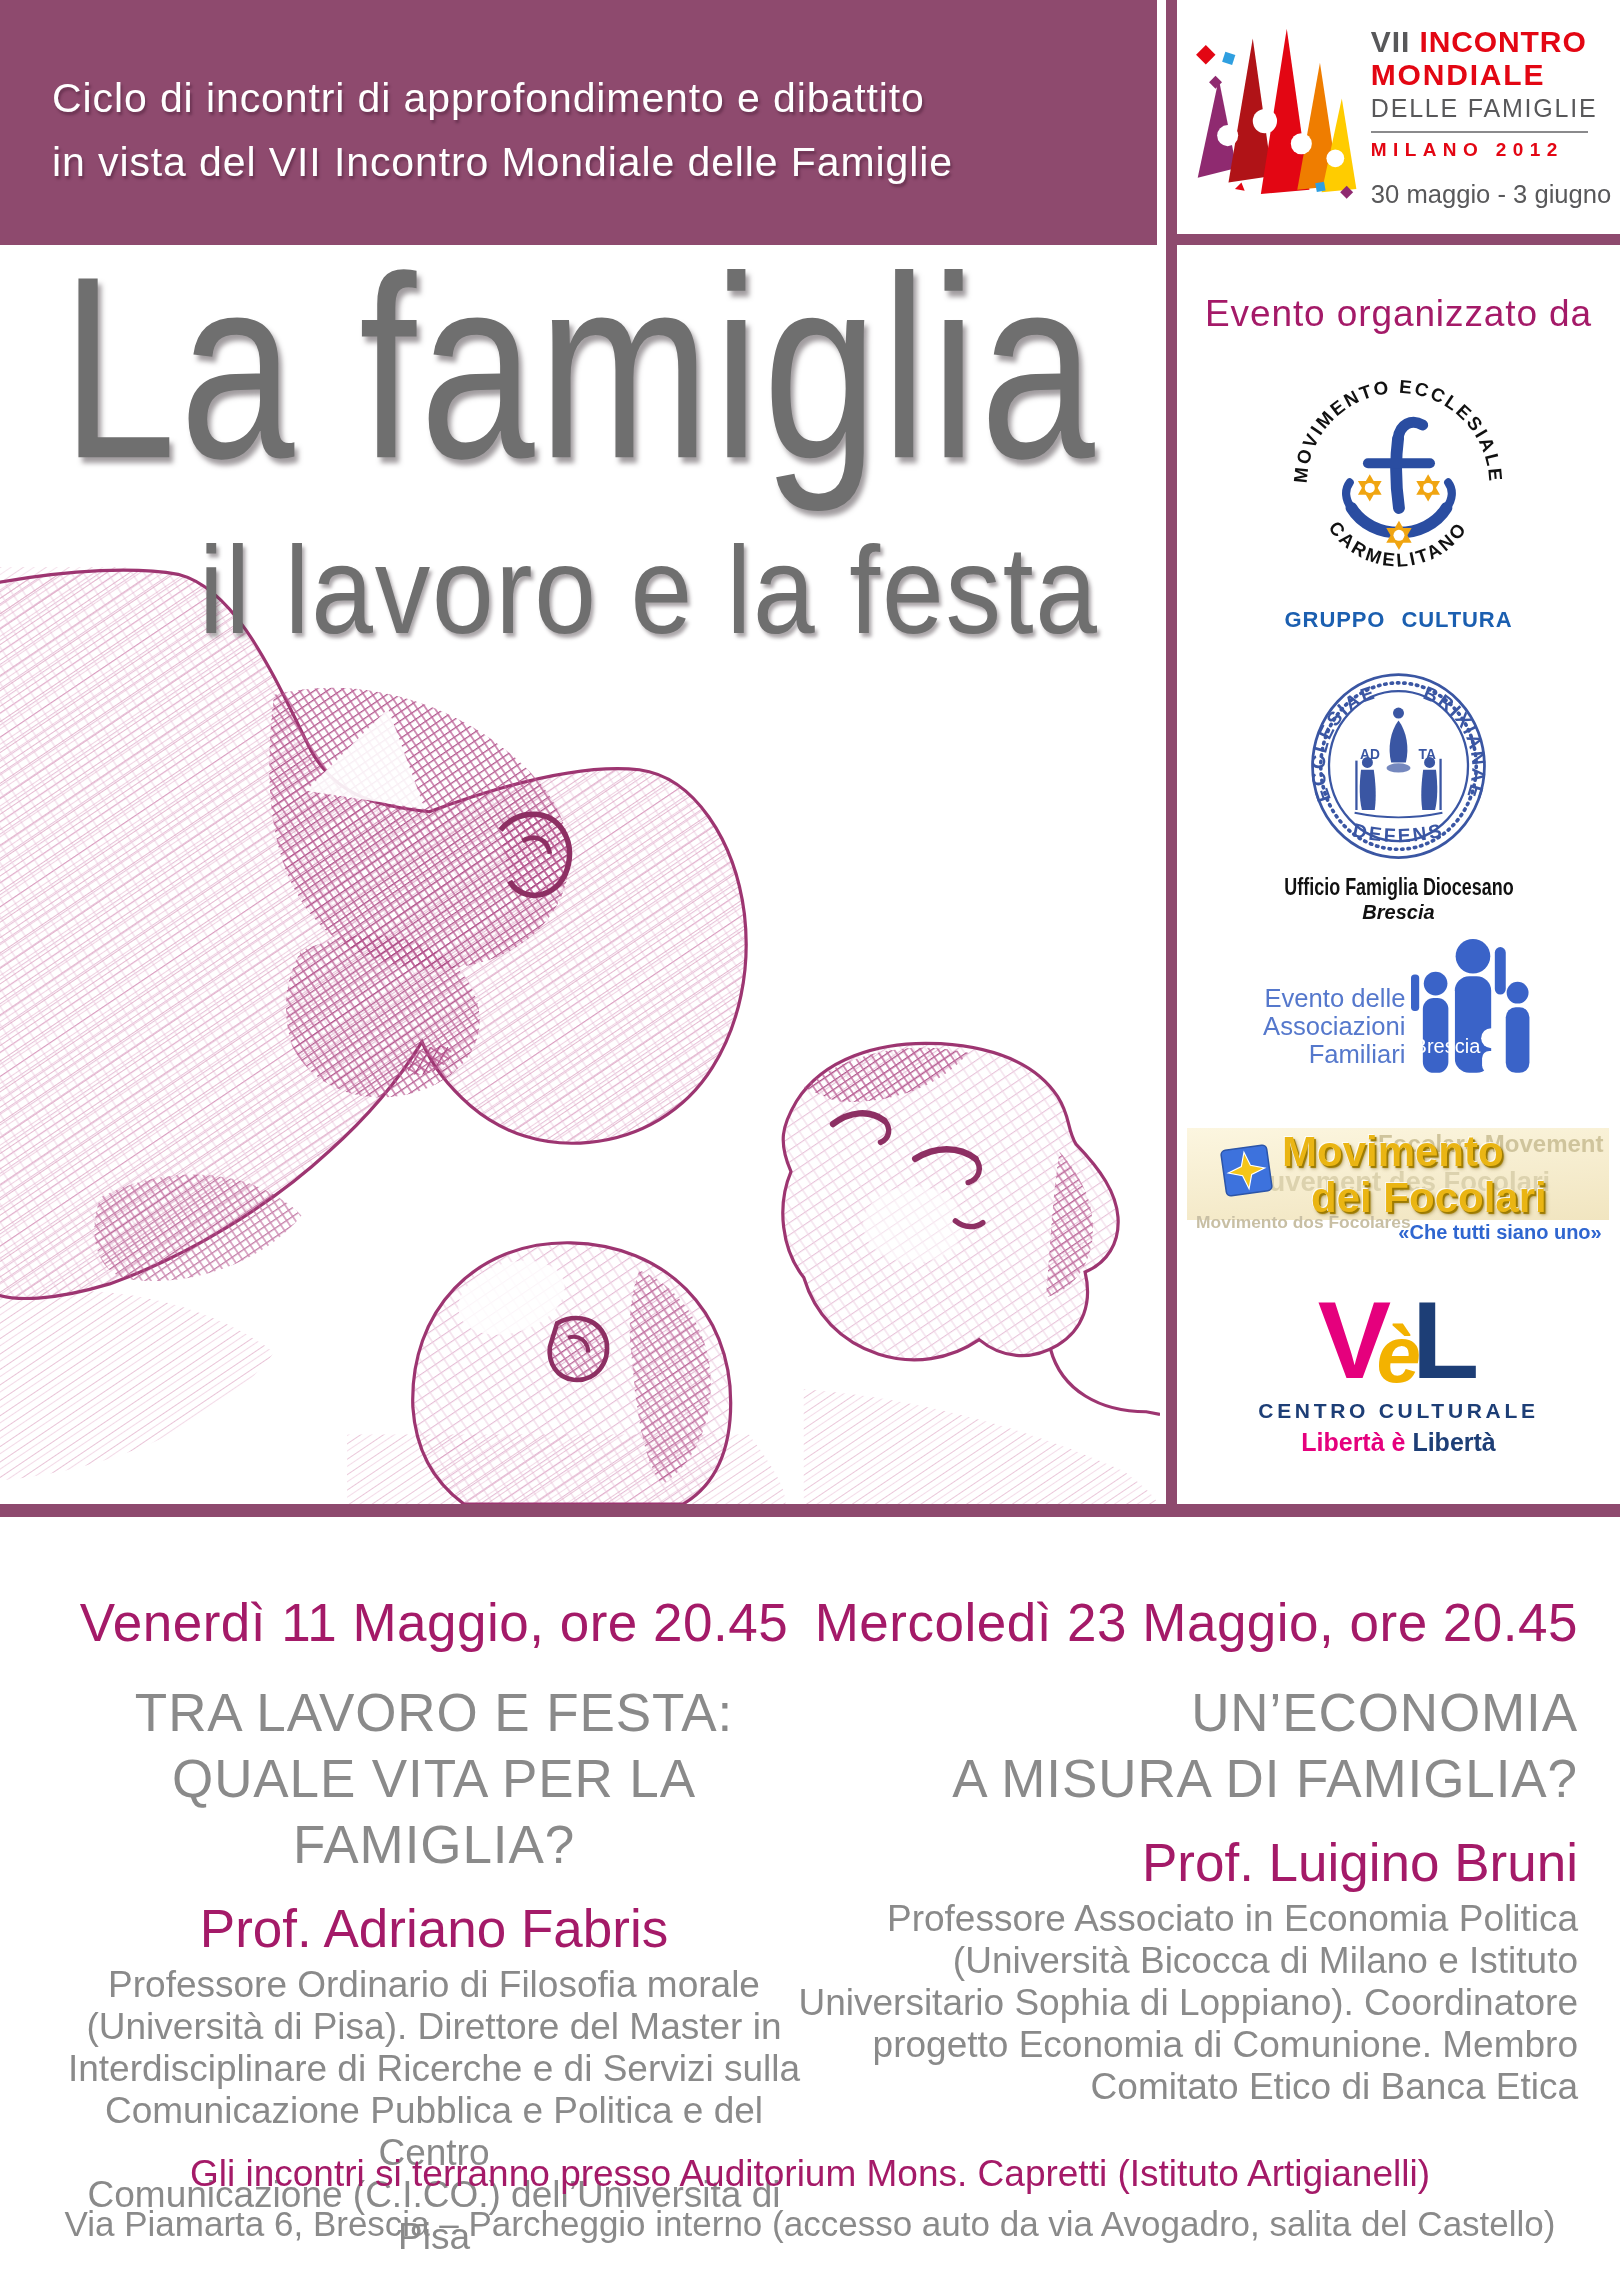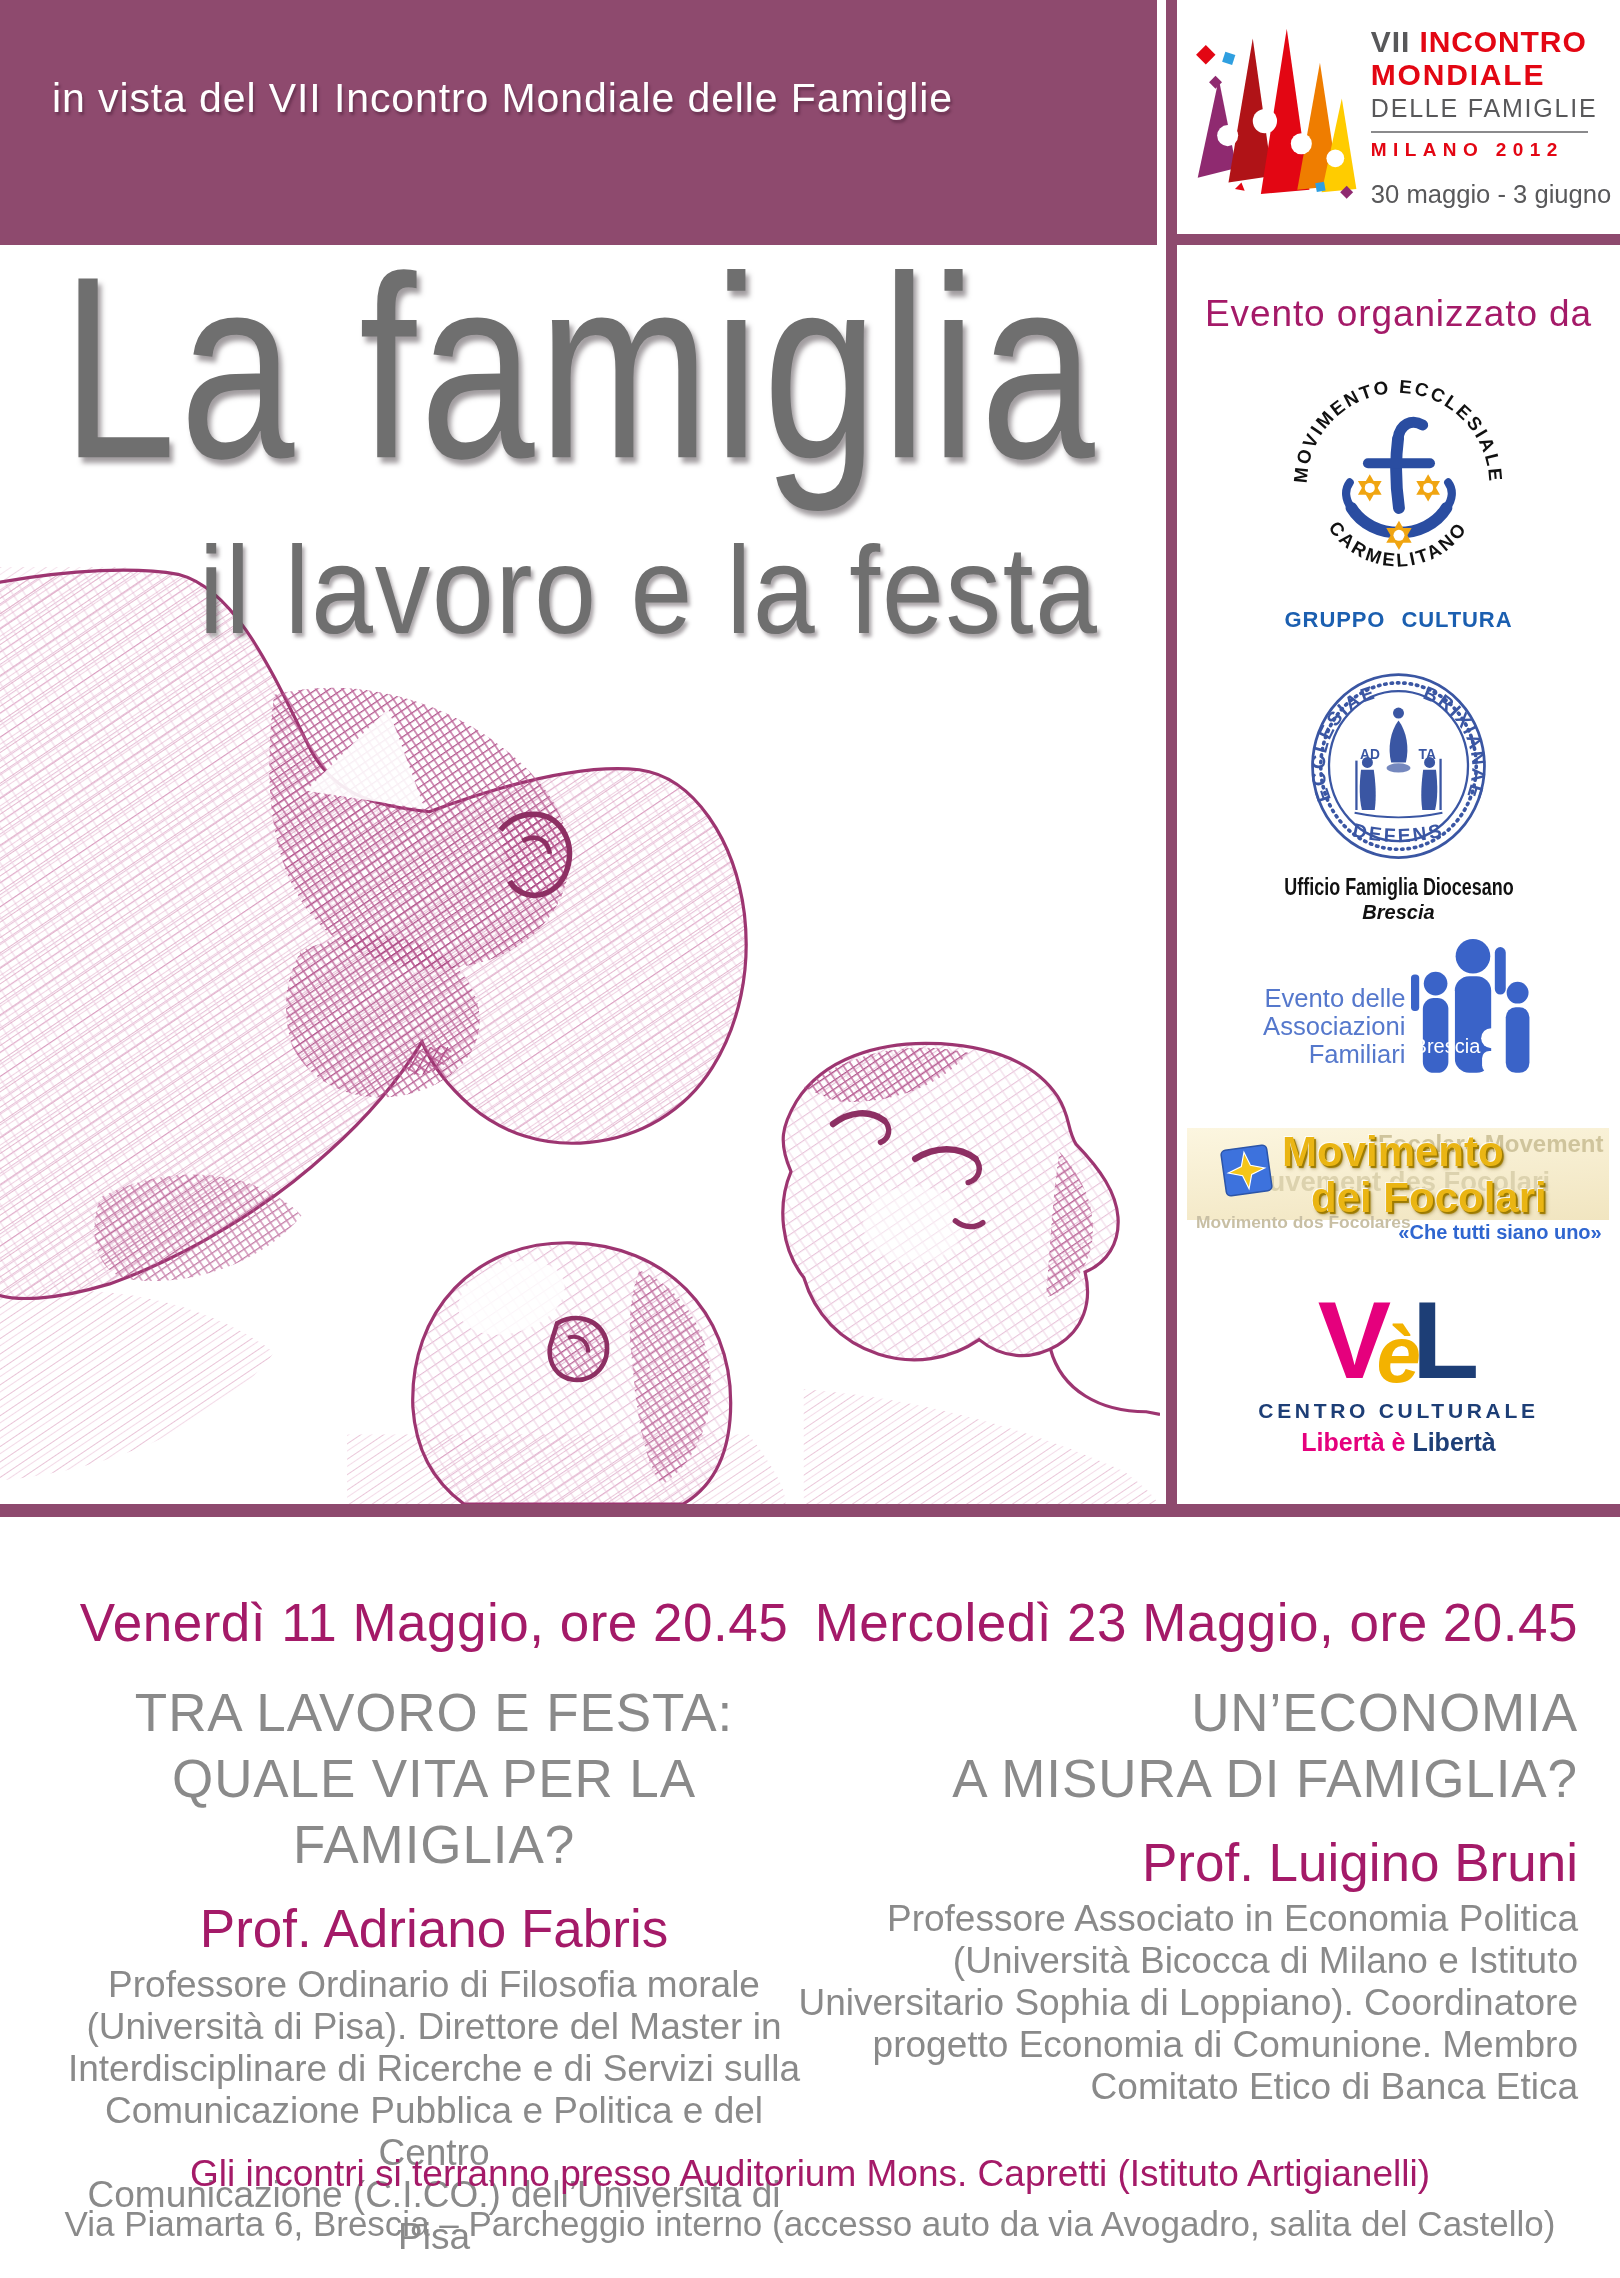--- a/index.html
+++ b/index.html
@@ -89,20 +89,21 @@
   
   .footer-1{position:absolute;left:0;top:2153px;width:100%;text-align:center;font-size:37px;color:#a41a68;}
   .footer-2{position:absolute;left:0;top:2204px;width:100%;text-align:center;font-size:35px;color:#8a8a8a;}
 </style>
 </head>
 <body>
 
 <div class="poster">
 
   <div class="banner">
+    <div>Ciclo di incontri di approfondimento e dibattito</div>
     <div>in vista del VII Incontro Mondiale delle Famiglie</div>
   </div>
 
   <div class="vline"></div>
 
   <div class="logo-box">
     <svg class="wmf-figs" viewBox="0 0 210 230">
       <polygon points="12,190 38,68 60,178" fill="#8f2a70"></polygon>
       <polygon points="50,196 80,18 104,188" fill="#b01317"></polygon>
       <polygon points="90,210 122,6 150,205" fill="#e30613"></polygon>

